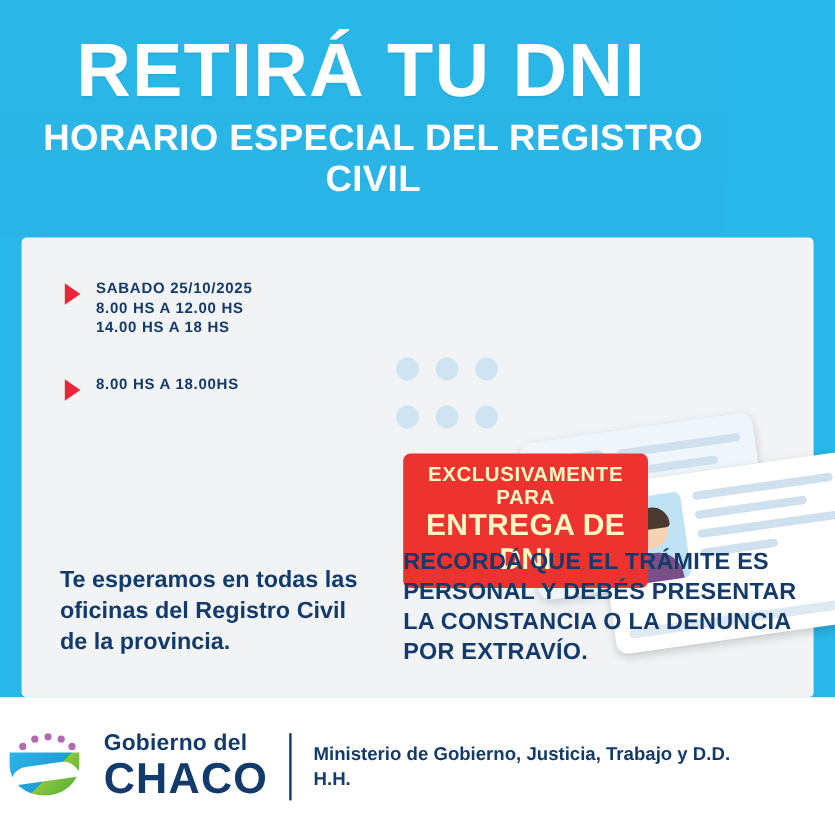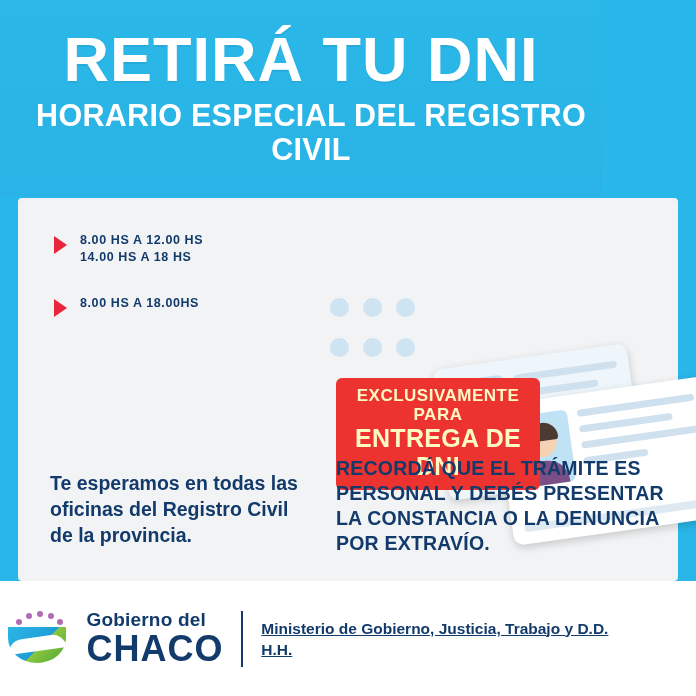--- a/index.html
+++ b/index.html
@@ -326,39 +326,39 @@
   .divider-v {
     width: 2px;
     height: 56px;
     background: #123a6b;
   }
   .ministry {
     color: #123a6b;
     font-size: 15.5px;
     line-height: 21px;
     font-weight: bold;
-    text-decoration: underline;
   }
 </style>
 </head>
 <body>
 
 <div class="poster">
 
   <div class="header">
     <h1 class="title">RETIRÁ TU DNI</h1>
     <h2 class="subtitle">HORARIO ESPECIAL DEL REGISTRO CIVIL</h2>
   </div>
 
   <div class="card">
 
     <div class="schedule">
 
       <div class="sched-row">
         <span class="arrow"></span>
+        <div class="sched-line day">SABADO 25/10/2025</div>
         <div class="sched-line">8.00 HS A 12.00 HS</div>
         <div class="sched-line">14.00 HS A 18 HS</div>
       </div>
 
       <div class="sched-row">
         <span class="arrow"></span>
         <div class="sched-line">8.00 HS A 18.00HS</div>
       </div>
 
     </div>

